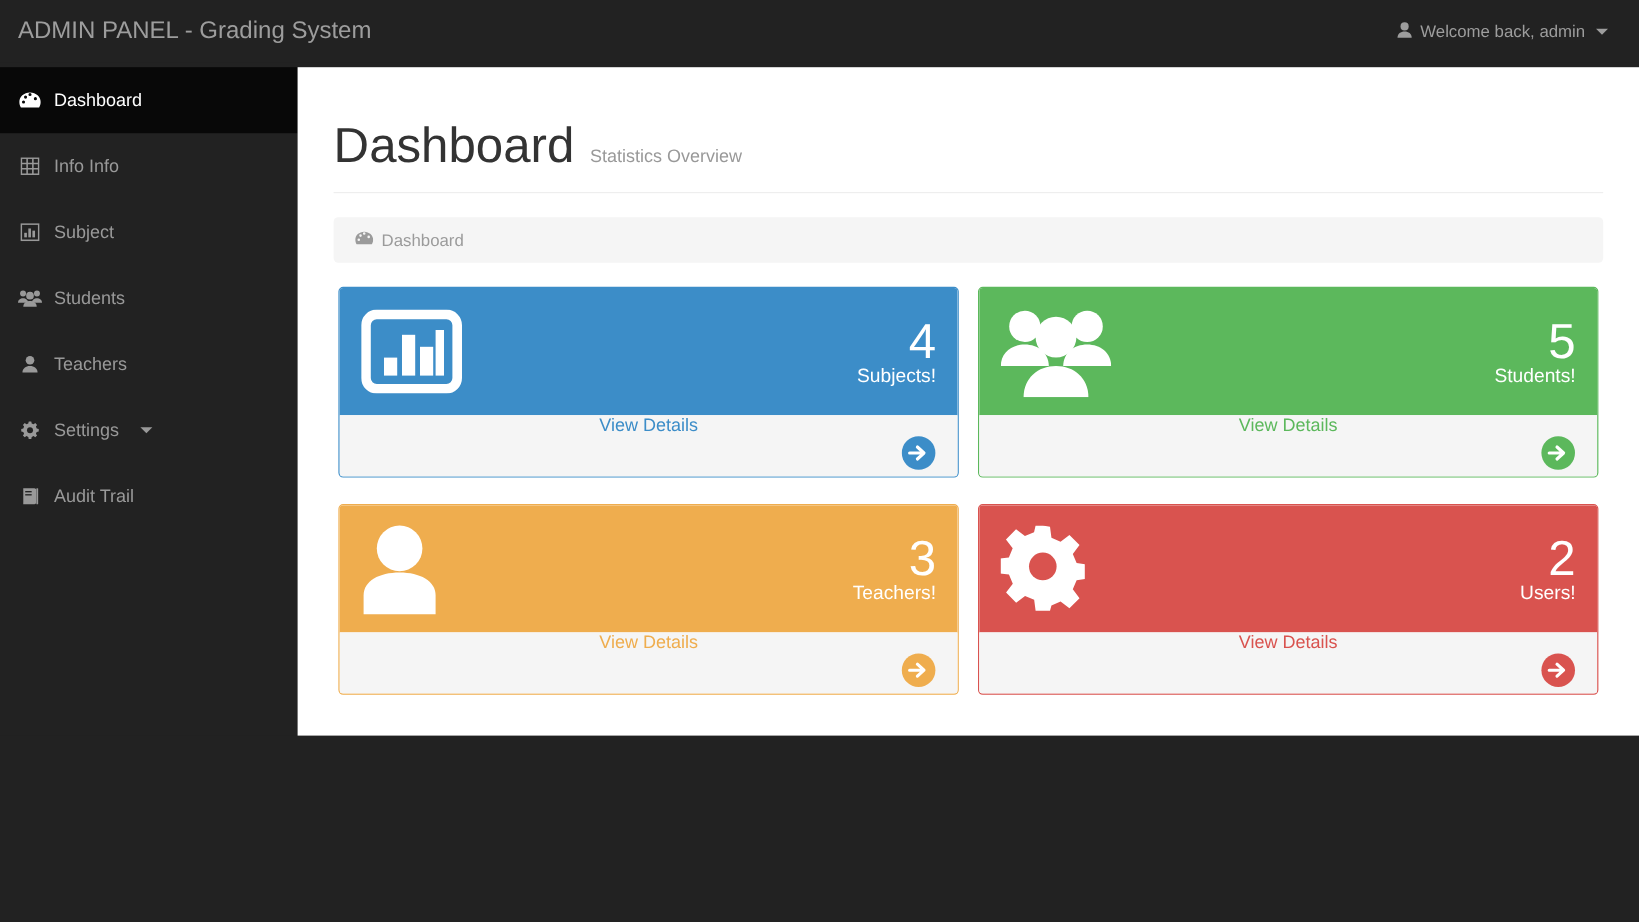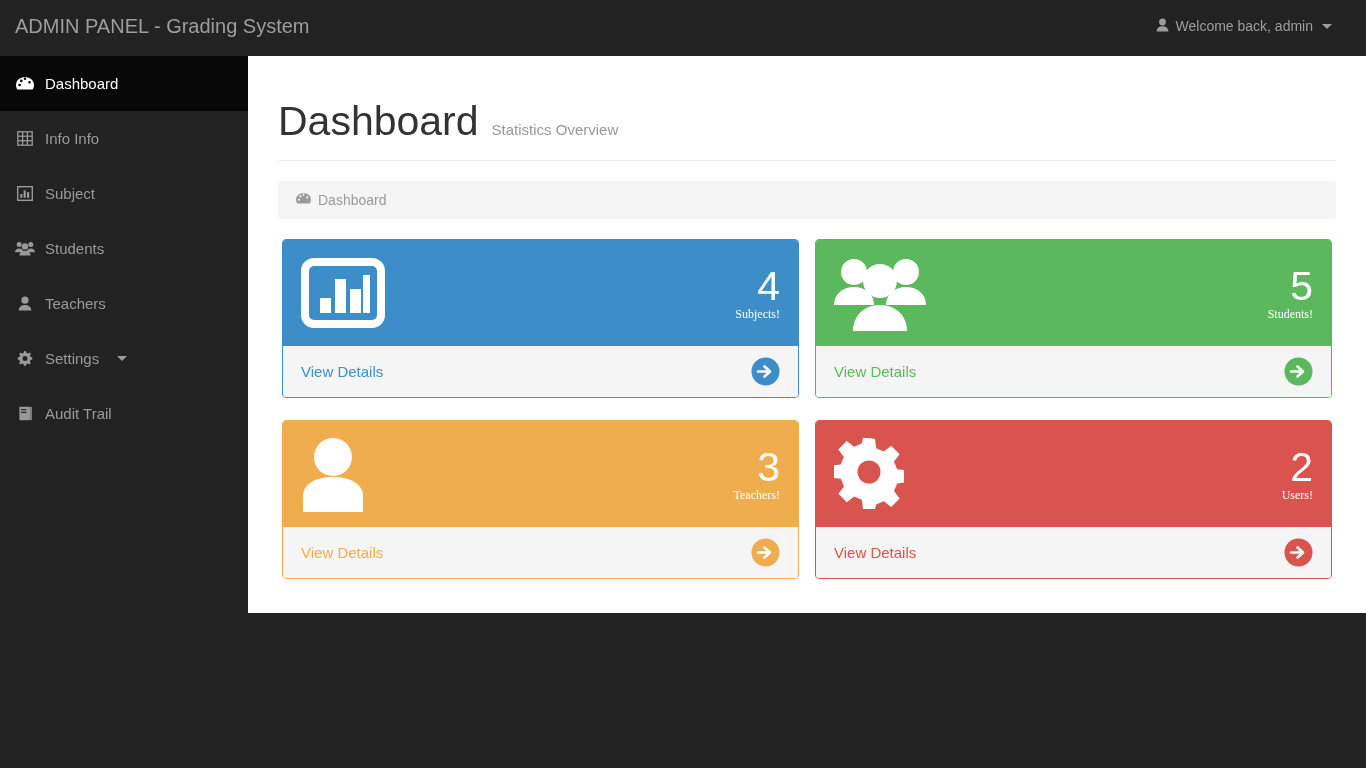--- a/index.html
+++ b/index.html
@@ -22,21 +22,21 @@
     color: #9d9d9d;
     font-size: 20px;
     padding-left: 15px;
     line-height: 56px;
     white-space: nowrap;
   }
   .navbar-right {
     display: flex; align-items: center;
     color: #9d9d9d;
     font-size: 14px;
-    padding-right: 34px;
+    padding-right: 26px;
     gap: 7px;
     cursor: pointer;
   }
   .navbar-right .label { white-space: nowrap; }
   .caret-down {
     width: 0; height: 0;
     border-left: 5px solid transparent;
     border-right: 5px solid transparent;
     border-top: 5px solid #9d9d9d;
     display: inline-block;
@@ -136,28 +136,29 @@
     color: #ffffff;
   }
   .panel-icon { flex: 0 0 auto; }
   .panel-icon svg { display: block; }
   .panel-nums {
     margin-left: auto;
     text-align: right;
     line-height: 1.05;
   }
   .panel-huge { font-size: 41px; }
-  .panel-label { font-size: 12px; font-family: Liberation Serif, serif; }
+  .panel-label { font-size: 16px; }
   .panel-footer {
     height: 51px;
     background: #f5f5f5;
     display: flex; align-items: center;
     padding: 0 18px;
     font-size: 15px;
     cursor: pointer;
+    flex-direction: column;
   }
   .panel-footer .arrow { margin-left: auto; }
   .panel-footer .arrow svg { display: block; }
 
   .blue   { border-color: #3c8dc8; }
   .blue   .panel-body   { background: #3c8dc8; }
   .blue   .panel-footer { color: #3c8dc8; }
   .green  { border-color: #5cb85c; }
   .green  .panel-body   { background: #5cb85c; }
   .green  .panel-footer { color: #5cb85c; }

